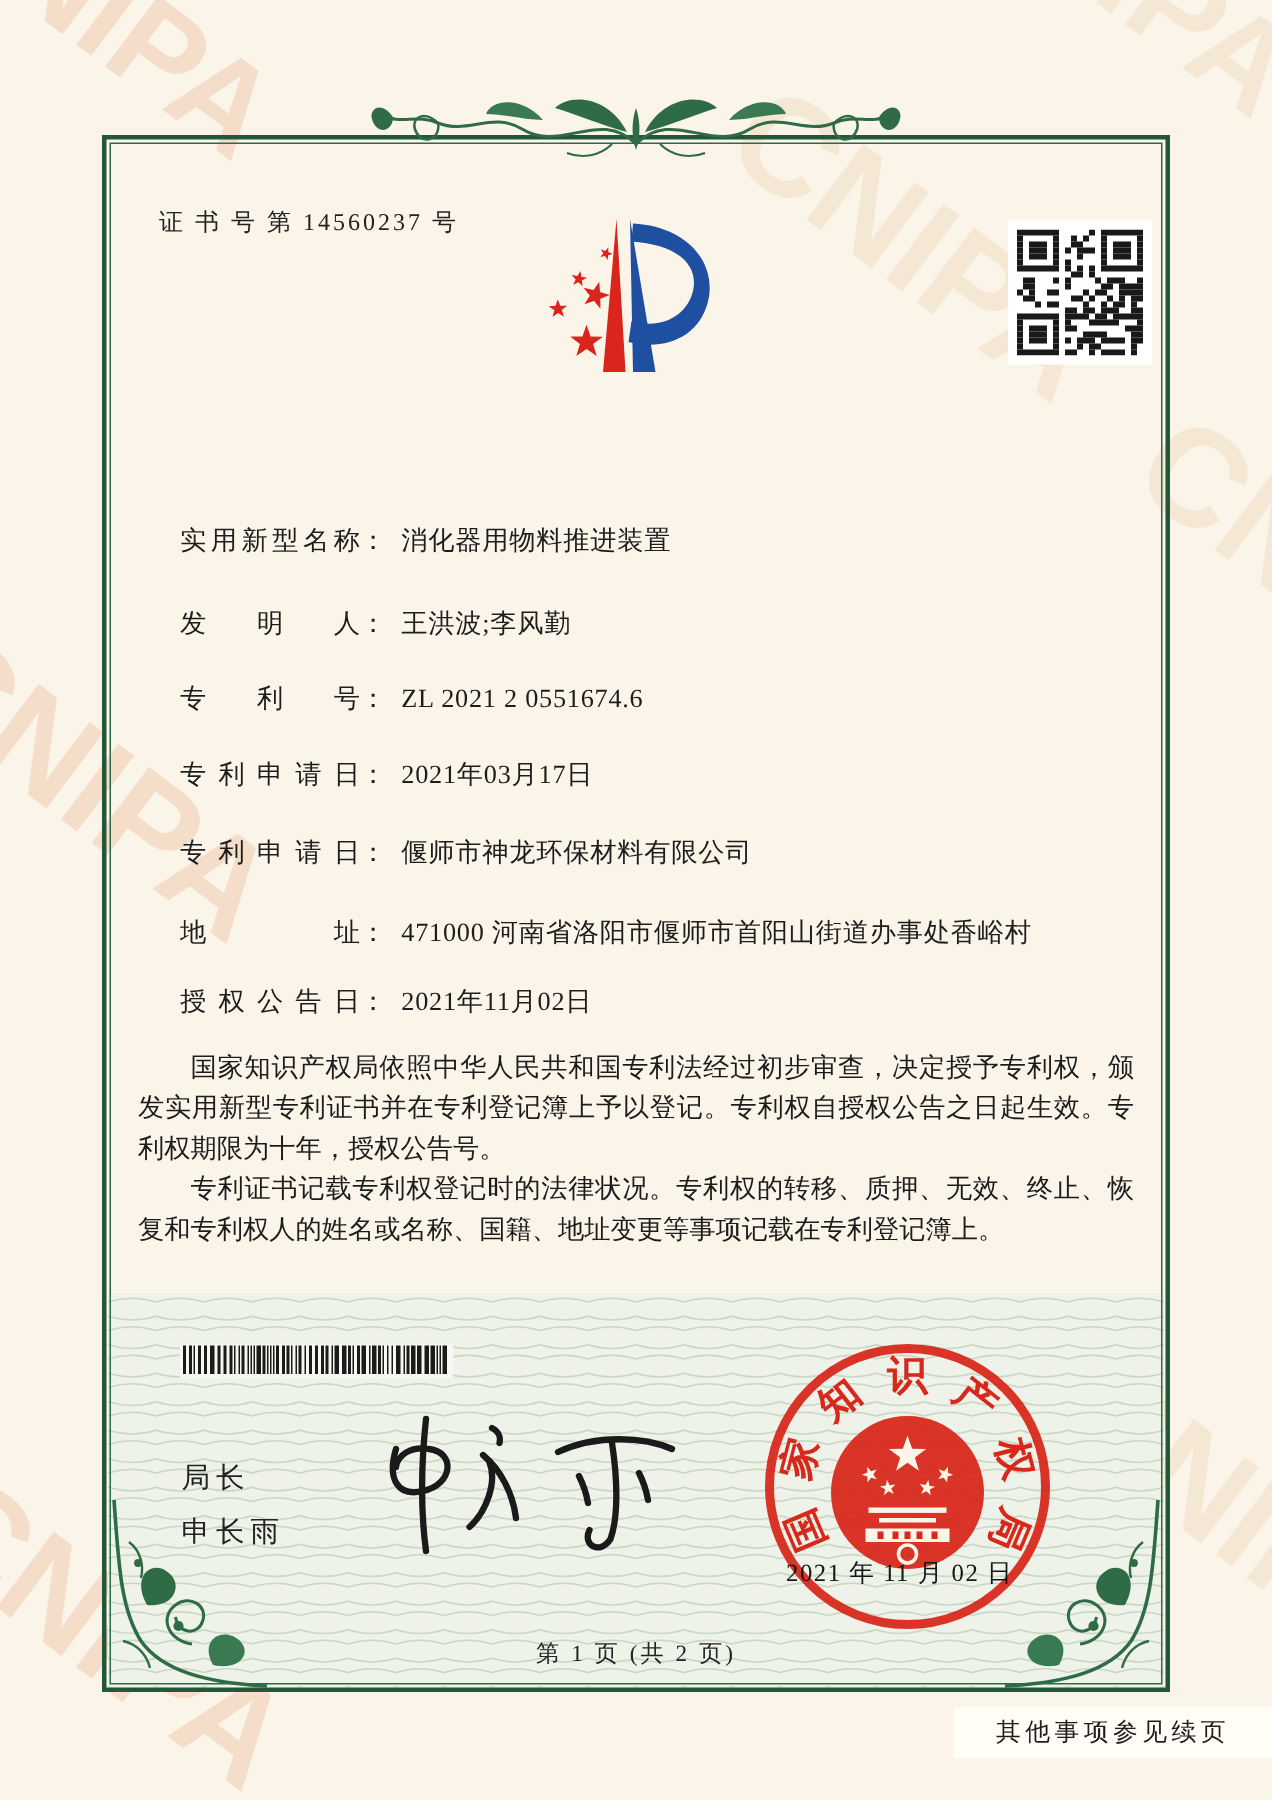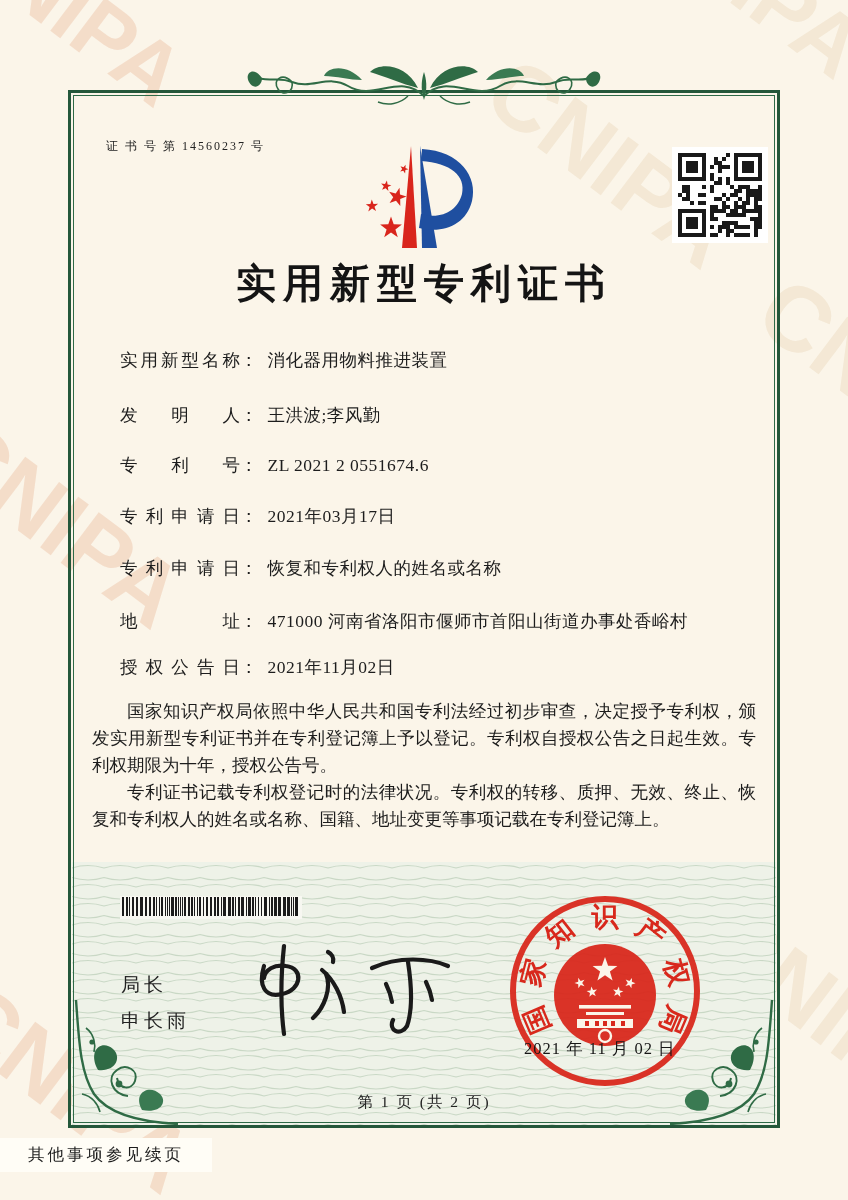--- a/index.html
+++ b/index.html
@@ -18,21 +18,21 @@
   .frame-inner{position:absolute;inset:2px;border:1px solid #2e6a47;}
 
   .guilloche{position:absolute;left:72px;top:862px;width:704px;height:263px;z-index:2;overflow:hidden;background:#eef2e8;}
   .ornament-top{position:absolute;left:224px;top:56px;z-index:3;}
   .corner{position:absolute;z-index:3;}
   .corner.left{left:70px;top:998px;}
   .corner.right{right:70px;top:998px;transform:scaleX(-1);}
 
   .content{position:absolute;inset:0;z-index:4;}
 
-  .cert-no{position:absolute;left:106px;top:138px;font-size:12px;letter-spacing:2px;color:#222;}
+  .cert-no{position:absolute;left:106px;top:138px;font-size:16px;letter-spacing:2px;color:#222;}
   .logo{position:absolute;left:358px;top:142px;}
   .qr{position:absolute;left:672px;top:147px;background:#fff;padding:6px;line-height:0;}
   .title{position:absolute;left:0;top:256px;width:100%;text-align:center;font-size:40px;
          font-weight:bold;letter-spacing:7px;color:#141414;}
 
   .field-row{position:absolute;left:120px;font-size:17.5px;color:#1d1d1d;white-space:nowrap;}
   .flabel{display:inline-block;width:120px;text-align:justify;text-align-last:justify;}
   .fcolon{display:inline-block;margin-right:10px;}
   .fvalue{letter-spacing:0.5px;}
   .grant-no{position:absolute;left:437px;top:655px;font-size:17.5px;color:#1d1d1d;white-space:nowrap;}
@@ -53,21 +53,21 @@
   .signature{position:absolute;left:250px;top:938px;}
 
   .seal{position:absolute;left:507px;top:893px;width:196px;height:196px;}
   .seal svg{position:absolute;left:0;top:0;}
   .seal-char{position:absolute;left:calc(50% - 15px);top:calc(50% - 15px);width:30px;height:30px;
              text-align:center;font-size:27px;font-weight:bold;color:#d8281c;line-height:30px;}
   .seal-date{position:absolute;left:524px;top:1038px;font-size:16.5px;color:#161616;
              letter-spacing:1px;white-space:nowrap;}
 
   .page-num{position:absolute;left:0;top:1092px;width:100%;text-align:center;font-size:15.5px;color:#222;letter-spacing:2px;}
-  .cont-wrap{position:absolute;left:0;top:1138px;width:100%;text-align:left;}
+  .cont-wrap{position:absolute;left:0;top:1138px;width:100%;text-align:right;}
   .cont-label{display:inline-block;background:#fffdf6;padding:6px 28px;font-size:16.5px;
               color:#1c1c1c;letter-spacing:3px;}
 </style>
 </head>
 <body>
 
 <div class="page">
 
   <div class="wm salmon" style="left:-62px;top:-42px;font-size:86px;">CNIPA</div>
   <div class="wm faint" style="left:618px;top:-70px;font-size:86px;">CNIPA</div>
@@ -389,28 +389,27 @@
           <rect x="36" y="80" width="4" height="4" fill="#191919"></rect>
           <rect x="48" y="80" width="4" height="4" fill="#191919"></rect>
           <rect x="56" y="80" width="4" height="4" fill="#191919"></rect>
           <rect x="60" y="80" width="4" height="4" fill="#191919"></rect>
           <rect x="64" y="80" width="4" height="4" fill="#191919"></rect>
           <rect x="68" y="80" width="4" height="4" fill="#191919"></rect>
           <rect x="76" y="80" width="4" height="4" fill="#191919"></rect>
         </svg>
     </div>
 
-    <div class="title">实用新型专利证书</div>
 
     <div id="fields">
         <div class="field-row" style="top: 348px;"><span class="flabel">实用新型名称</span><span class="fcolon">：</span><span class="fvalue">消化器用物料推进装置</span></div>
         <div class="field-row" style="top: 403px;"><span class="flabel">发明人</span><span class="fcolon">：</span><span class="fvalue">王洪波;李风勤</span></div>
         <div class="field-row" style="top: 453px;"><span class="flabel">专利号</span><span class="fcolon">：</span><span class="fvalue">ZL 2021 2 0551674.6</span></div>
         <div class="field-row" style="top: 504px;"><span class="flabel">专利申请日</span><span class="fcolon">：</span><span class="fvalue">2021年03月17日</span></div>
-        <div class="field-row" style="top: 556px;"><span class="flabel">专利申请日</span><span class="fcolon">：</span><span class="fvalue">恢复和专利权人的姓名或名称</span></div>
+        <div class="field-row" style="top: 556px;"><span class="flabel">专利申请日</span><span class="fcolon">：</span><span class="fvalue">偃师市神龙环保材料有限公司</span></div>
         <div class="field-row" style="top: 609px;"><span class="flabel">地址</span><span class="fcolon">：</span><span class="fvalue">471000 河南省洛阳市偃师市首阳山街道办事处香峪村</span></div>
         <div class="field-row" style="top: 655px;"><span class="flabel">授权公告日</span><span class="fcolon">：</span><span class="fvalue">2021年11月02日</span></div>
       </div>
 
 
     <div class="body-text">
       <p>国家知识产权局依照中华人民共和国专利法经过初步审查，决定授予专利权，颁发实用新型专利证书并在专利登记簿上予以登记。专利权自授权公告之日起生效。专利权期限为十年，授权公告号。</p>
       <p>专利证书记载专利权登记时的法律状况。专利权的转移、质押、无效、终止、恢复和专利权人的姓名或名称、国籍、地址变更等事项记载在专利登记簿上。</p>
     </div>
 

